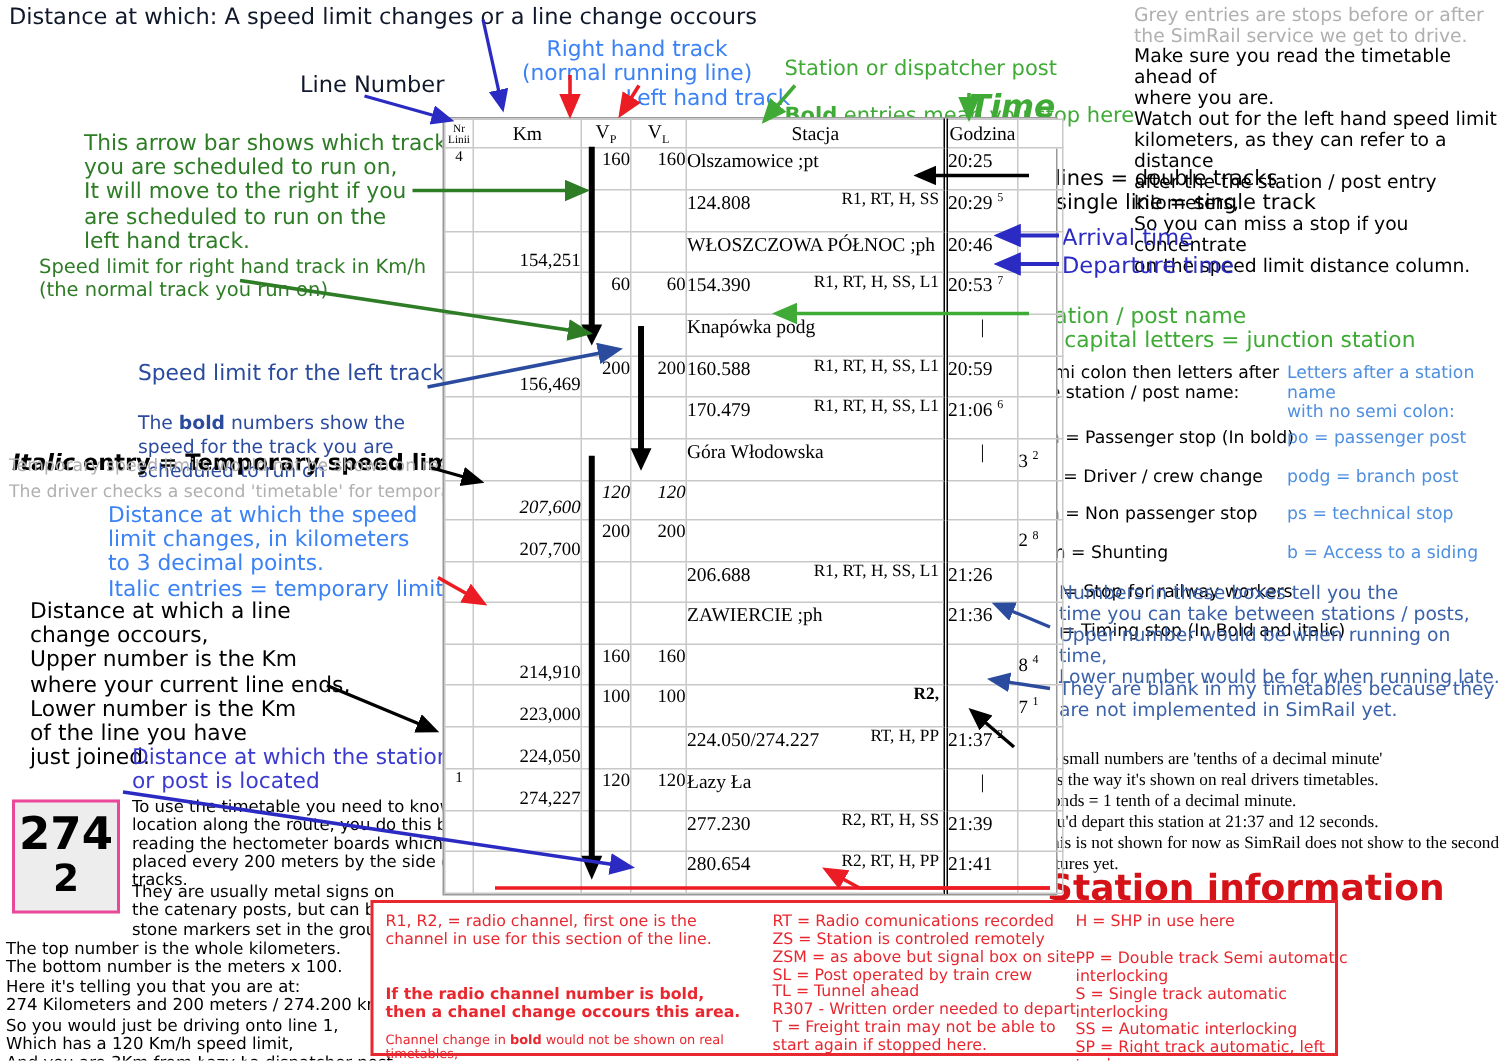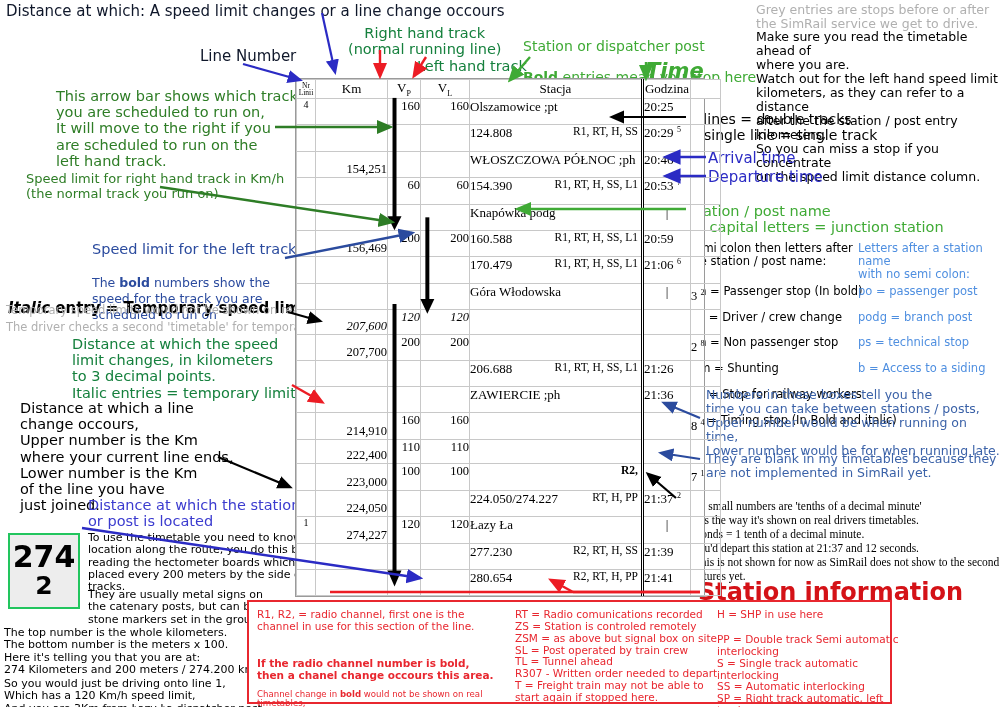--- a/index.html
+++ b/index.html
@@ -8,21 +8,21 @@
     width:1000px; height:707px; position:relative;
     background:#ffffff;
     font-family:"DejaVu Sans", sans-serif;
     overflow:hidden;
   }
   .abs { position:absolute; }
 
   
   .ann { position:absolute; line-height:1.12; white-space:pre-line; }
   .blue   { color:#0f172a; }
-  .red    { color:#15803d; }
+  .red    { color:#3b82f6; }
   .green  { color:#3faa35; }
   .dgreen { color:#2e7d26; }
   .black  { color:#000000; }
   .grey   { color:#b0b0b0; }
   .midblue{ color:#3b62a8; }
   .lblue  { color:#4f8fe0; }
   .serif  { font-family:"Liberation Serif", serif; }
 
   
   #timetable {
@@ -31,21 +31,21 @@
     border:1px solid #9a9a9a;
     background:#fff;
   }
   #timetable table { border-collapse:collapse; width:100%; height:100%; table-layout:fixed; }
   #timetable td, #timetable th { border:1px solid #c8c8c8; padding:0; font-weight:normal; }
   .hdr { text-align:center; font-size:13px; height:19px; background:#fff; }
   .hdr.small { font-size:7.5px; line-height:1.0; }
   .c-nr { width:19px; }
   .c-km { width:72px; }
   .c-vp { width:33px; }
-  .c-vl { width:49px; }
+  .c-vl { width:37px; }
   .c-st { width:173px; }
   .c-gd { width:48px; }
   .c-bx { width:30px; }
 
   .nr   { font-size:10px; text-align:center; vertical-align:top; padding-top:1px;}
   .km   { font-size:12.5px; font-weight:bold; text-align:right; padding-right:2px; vertical-align:bottom; }
   .km.ital { font-style:italic; }
   .vp   { font-size:12.5px; text-align:right; padding-right:4px; vertical-align:top; font-weight:bold;}
   .vl   { font-size:12.5px; text-align:right; padding-right:4px; vertical-align:top; }
   .vp.ital, .vl.ital { font-style:italic; }
@@ -59,21 +59,21 @@
   .gd.pipe { text-align:center; padding-left:0; }
   .bx   { font-size:12.5px; text-align:left; vertical-align:middle; }
   .bx .sub { font-size:8px; vertical-align:super; }
 
   
   #tt-overlay { position:absolute; inset:0; pointer-events:none; }
 
   
   #hecto {
     position:absolute; left:8px; top:533px; width:72px; height:76px;
-    border:2px solid #22c55e; background:#ededed;
+    border:2px solid #ec4899; background:#ededed;
     display:flex; flex-direction:column; align-items:center; justify-content:center;
     font-family:"DejaVu Sans", sans-serif; font-weight:bold;
   }
   #hecto .top { font-size:30px; line-height:0.95; }
   #hecto .bot { font-size:25px; line-height:1.1; }
 
   
   #infobox {
     position:absolute; left:247px; top:600px; width:645px; height:104px;
     border:2px solid #e8272f; color:#e8272f; background:#fff;
@@ -380,29 +380,20 @@
           <td class="bx c-bx"></td>
         </tr>
         <tr>
           <td class="nr c-nr"></td>
           <td class="km c-km">214,910</td>
           <td class="vp c-vp">160</td>
           <td class="vl c-vl">160</td>
           <td class="st c-st"></td>
           <td class="gd c-gd"></td>
           <td class="bx c-bx">8 <span class="sub">4</span></td>
-        </tr>
-        <tr>
-          <td class="nr c-nr"></td>
-          <td class="km c-km">222,400</td>
-          <td class="vp c-vp">110</td>
-          <td class="vl c-vl">110</td>
-          <td class="st c-st"></td>
-          <td class="gd c-gd"></td>
-          <td class="bx c-bx"></td>
         </tr>
         <tr>
           <td class="nr c-nr"></td>
           <td class="km c-km">223,000</td>
           <td class="vp c-vp">100</td>
           <td class="vl c-vl">100</td>
           <td class="st c-st">
             <span class="stcodes" style="font-weight:bold;">R2,</span>
           </td>
           <td class="gd c-gd"></td>

